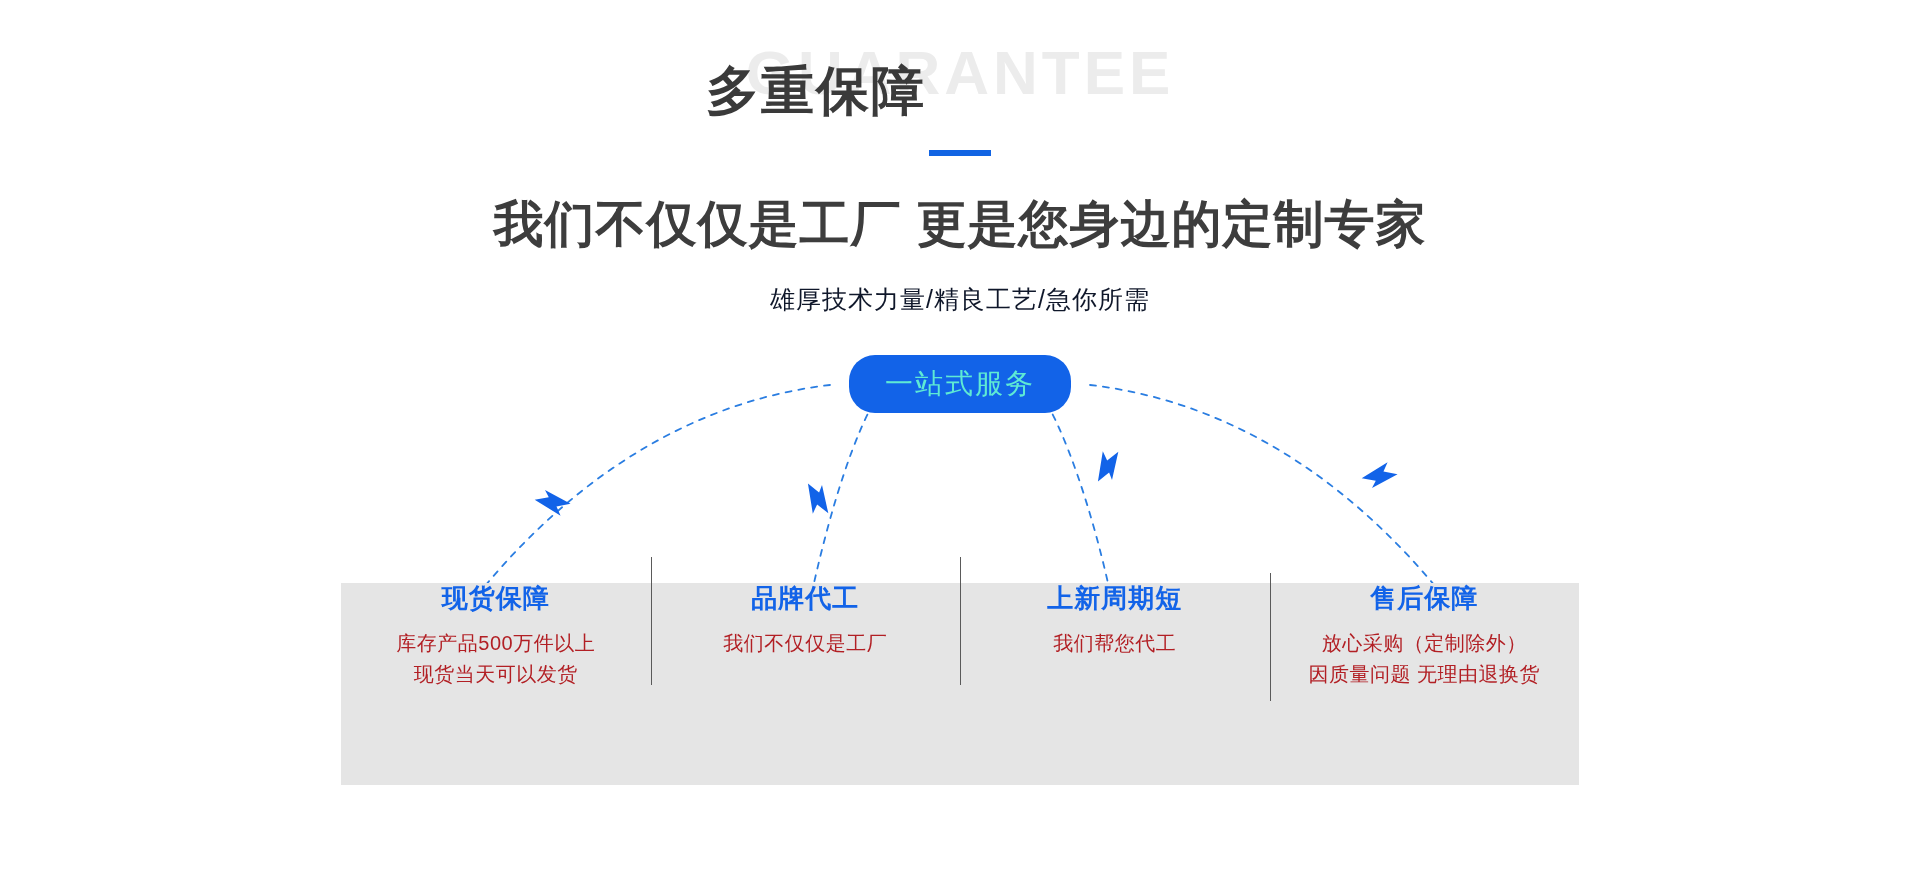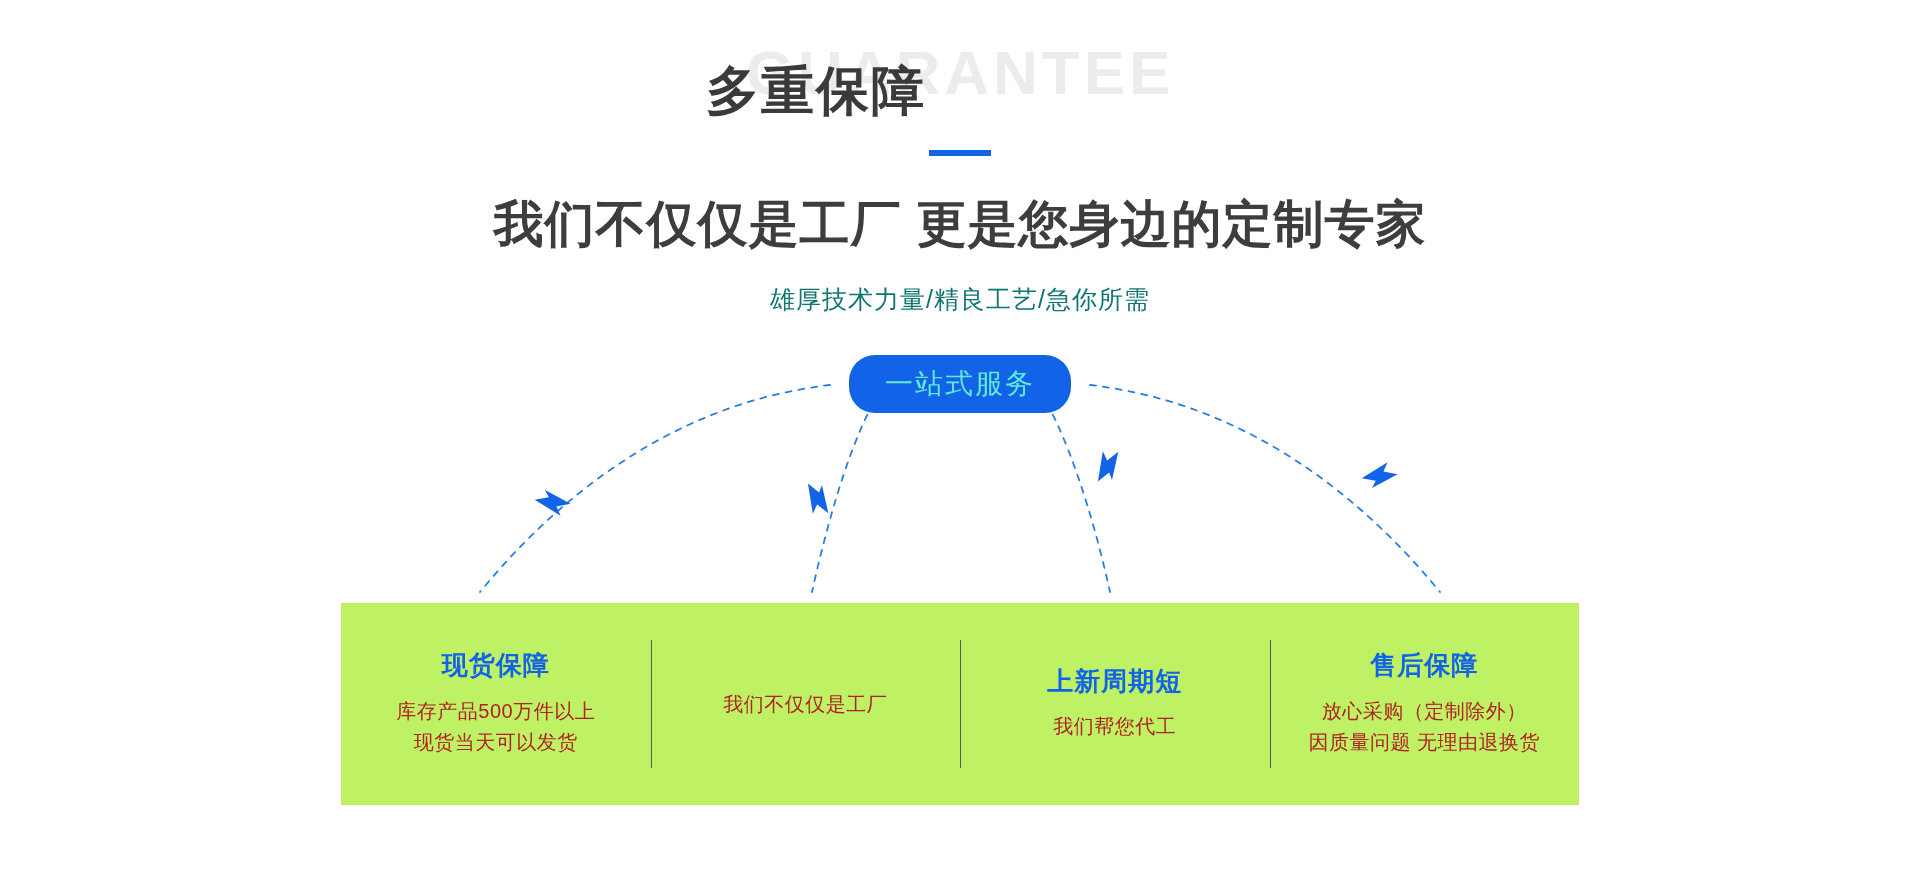--- a/index.html
+++ b/index.html
@@ -81,21 +81,21 @@
     white-space: nowrap;
   }
 
   .subline {
     position: absolute;
     top: 284px;
     left: 0;
     width: 1920px;
     text-align: center;
     font-size: 25px;
-    color: #0f766e;
+    color: #0f172a;
     letter-spacing: 1px;
     line-height: 1.2;
     white-space: nowrap;
   }
 
   
   .pill {
     position: absolute;
     top: 355px;
     left: 50%;
@@ -119,26 +119,26 @@
     width: 1920px;
     height: 270px;
     z-index: 1;
     pointer-events: none;
   }
 
   
   .panel {
     position: absolute;
     left: 341px;
-    top: 603px;
+    top: 583px;
     width: 1238px;
     height: 202px;
-    background: #bef264;
+    background: #e5e5e5;
     display: flex;
-    align-items: center;
+    align-items: flex-start;
     z-index: 2;
   }
 
   .card {
     flex: 1 1 0;
     position: relative;
     text-align: center;
     padding: 0 14px;
   }
 
@@ -219,20 +219,21 @@
 
   <div class="panel">
 
     <div class="card">
       <div class="card-title">现货保障</div>
       <div class="card-line">库存产品500万件以上</div>
       <div class="card-line">现货当天可以发货</div>
     </div>
 
     <div class="card">
+      <div class="card-title">品牌代工</div>
       <div class="card-line">我们不仅仅是工厂</div>
     </div>
 
     <div class="card">
       <div class="card-title">上新周期短</div>
       <div class="card-line">我们帮您代工</div>
     </div>
 
     <div class="card">
       <div class="card-title">售后保障</div>

